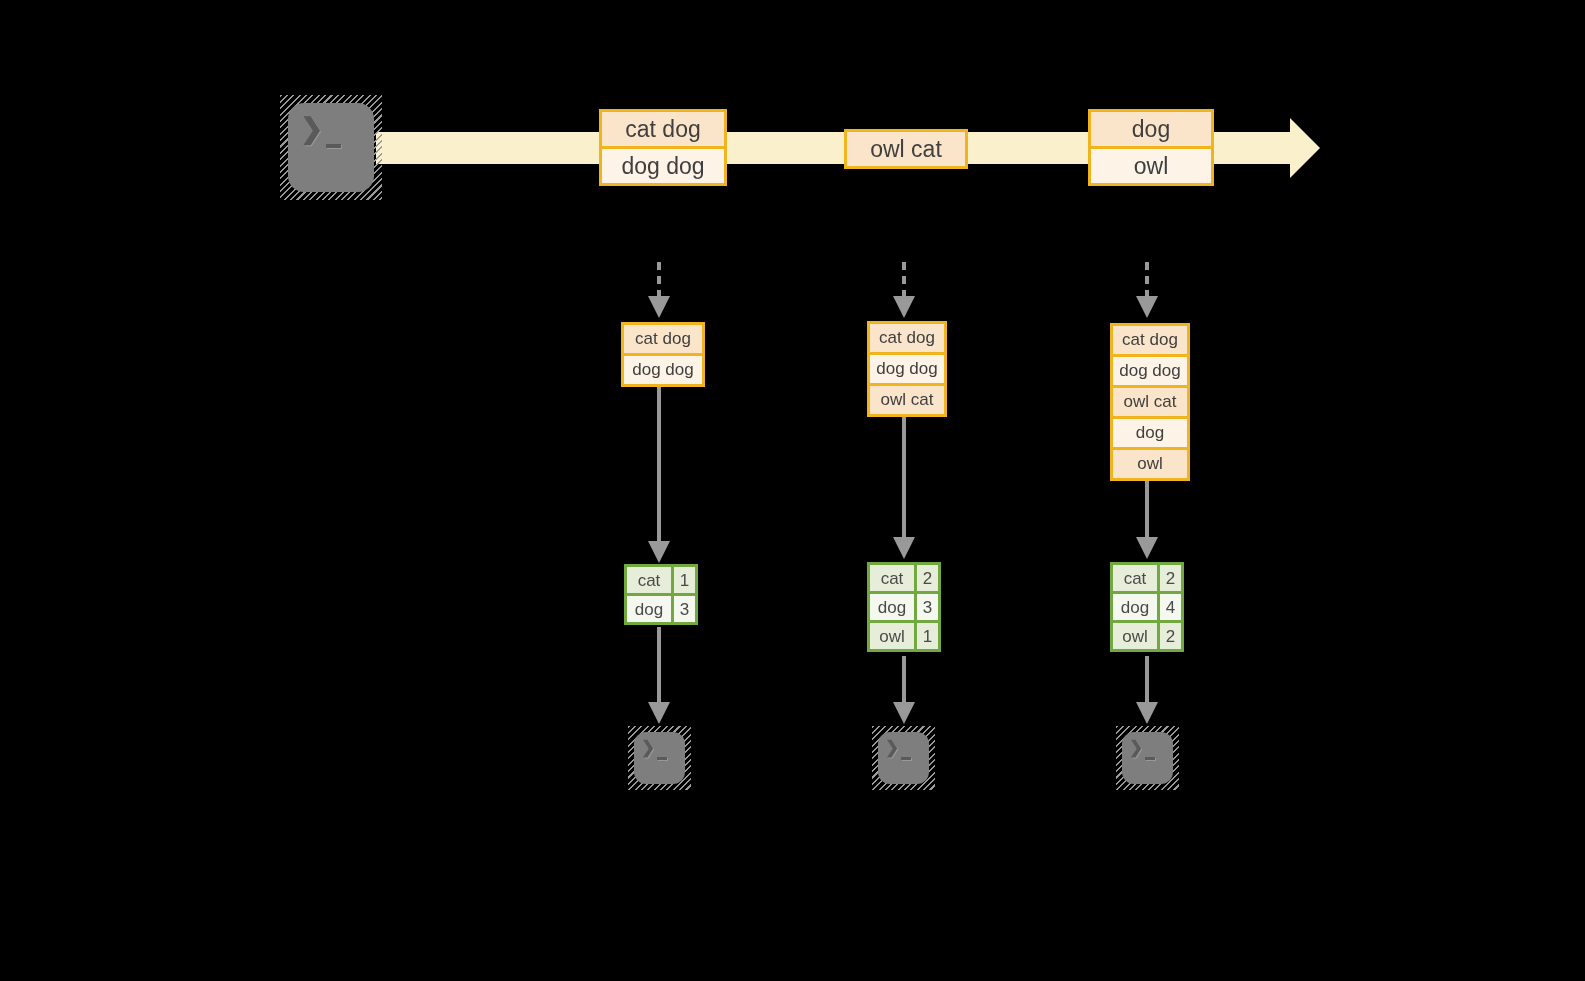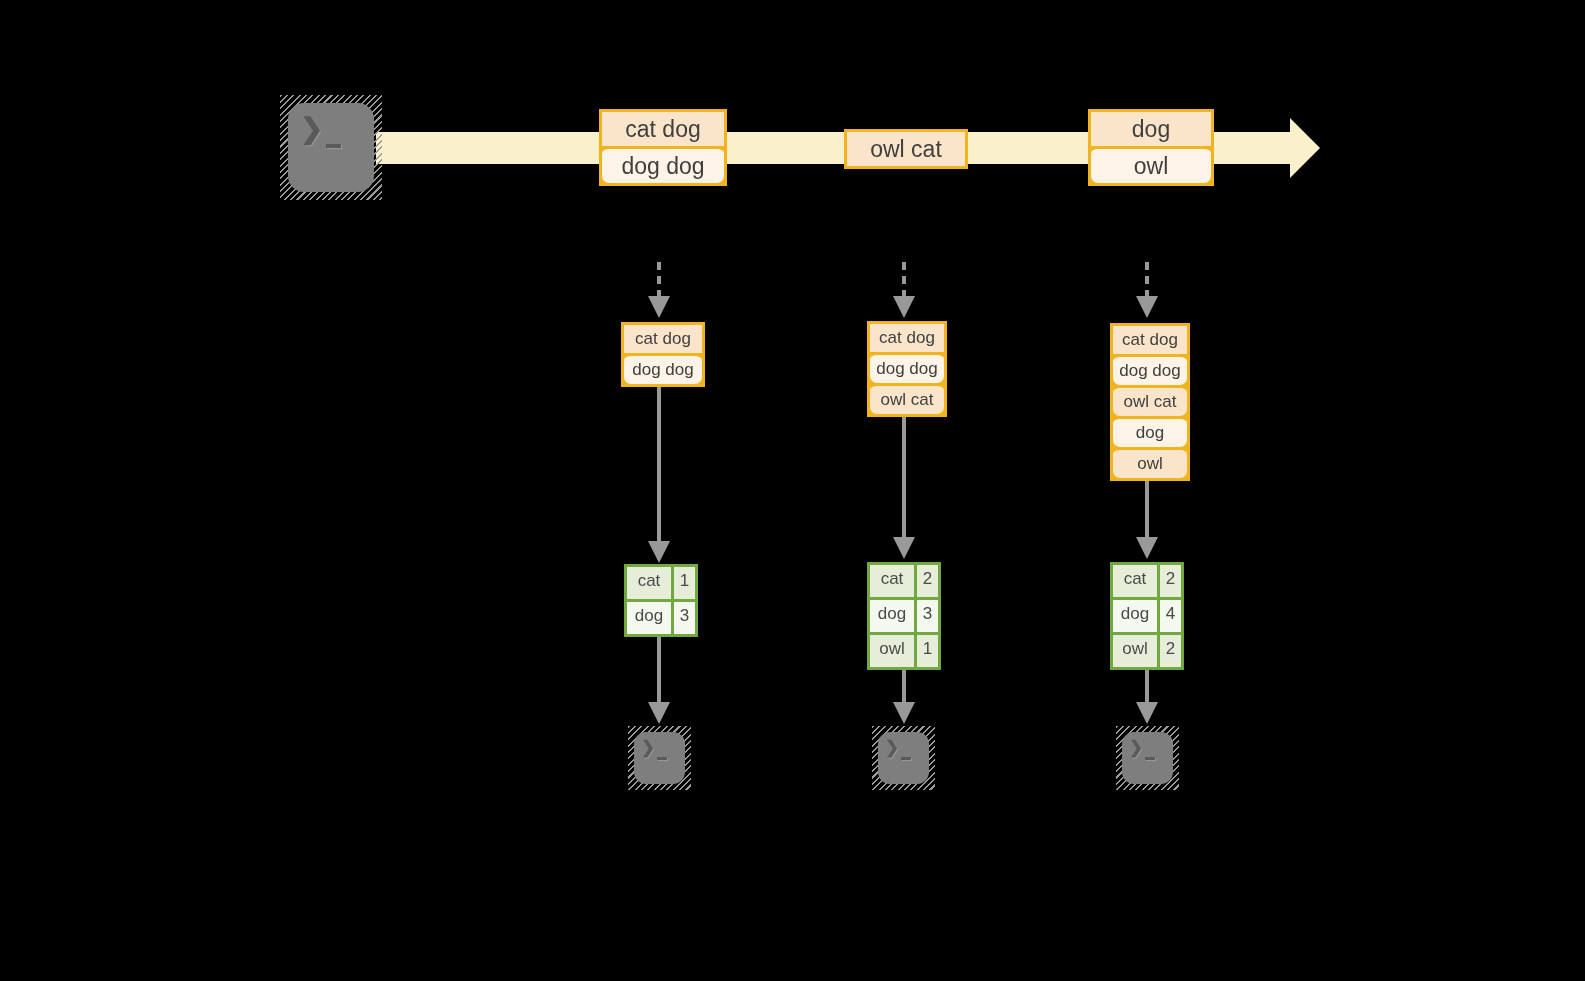--- a/index.html
+++ b/index.html
@@ -24,21 +24,21 @@
     text-shadow:1px 1px 0 rgba(200,200,200,0.35);line-height:1;}
   .term-lg .term-chevron{left:20px;top:20px;font-size:28px;}
   .term-sm .term-chevron{left:13px;top:13px;font-size:17px;}
   .term-dash{position:absolute;background:#5a5a5a;box-shadow:1px 1px 0 rgba(200,200,200,0.35);}
   .term-lg .term-dash{left:46px;top:49px;width:15px;height:4px;}
   .term-sm .term-dash{left:29px;top:31px;width:10px;height:3px;}
 
   
   .obox{position:absolute;border:3px solid var(--accent-orange,#F0B41E);z-index:4;background:var(--accent-orange,#F0B41E);}
   .orow{text-align:center;color:#3f3f3f;}
-  .orow + .orow{border-top:3px solid var(--accent-orange,#F0B41E);border-radius:7px;}
+  .orow + .orow{border-top:3px solid var(--accent-orange,#F0B41E);}
   .orow.big{height:34px;line-height:34px;font-size:23px;}
   .orow.sm{height:28px;line-height:28px;font-size:17px;}
   .peach{background:var(--peach-fill,#FAE5CB);}
   .cream{background:var(--cream-fill,#FDF3E7);}
 
   
   .vline{position:absolute;width:4px;background:var(--arrow-gray,#999);z-index:2;}
   .vdash{position:absolute;width:0;height:36px;border-left:4px dashed var(--arrow-gray,#999);z-index:4;}
   .tri{position:absolute;width:0;height:0;border-left:11px solid transparent;
     border-right:11px solid transparent;border-top:22px solid var(--arrow-gray,#999);z-index:2;}
@@ -46,21 +46,21 @@
 
   
   .qbox{position:absolute;left:690px;top:463px;width:427px;height:43px;
     background:rgba(255,255,255,0.87);z-index:3;display:flex;align-items:center;
     justify-content:center;font-size:30px;color:#141414;}
 
   
   .gtable{position:absolute;border:3px solid var(--green-border,#71A83F);
     background:var(--green-border,#71A83F);display:grid;
     grid-template-columns:44px 21px;gap:3px;z-index:4;}
-  .gcell{height:32px;line-height:28px;text-align:center;font-size:17px;color:#4a4a4a;}
+  .gcell{height:26px;line-height:28px;text-align:center;font-size:17px;color:#4a4a4a;}
   .ga{background:var(--green-fill-a,#E6EEDA);}
   .gb{background:var(--green-fill-b,#F4F8EF);}
 </style>
 </head>
 <body>
 
 <div class="stage">
 
   <div class="band"></div>
   <div class="band-head"></div>

